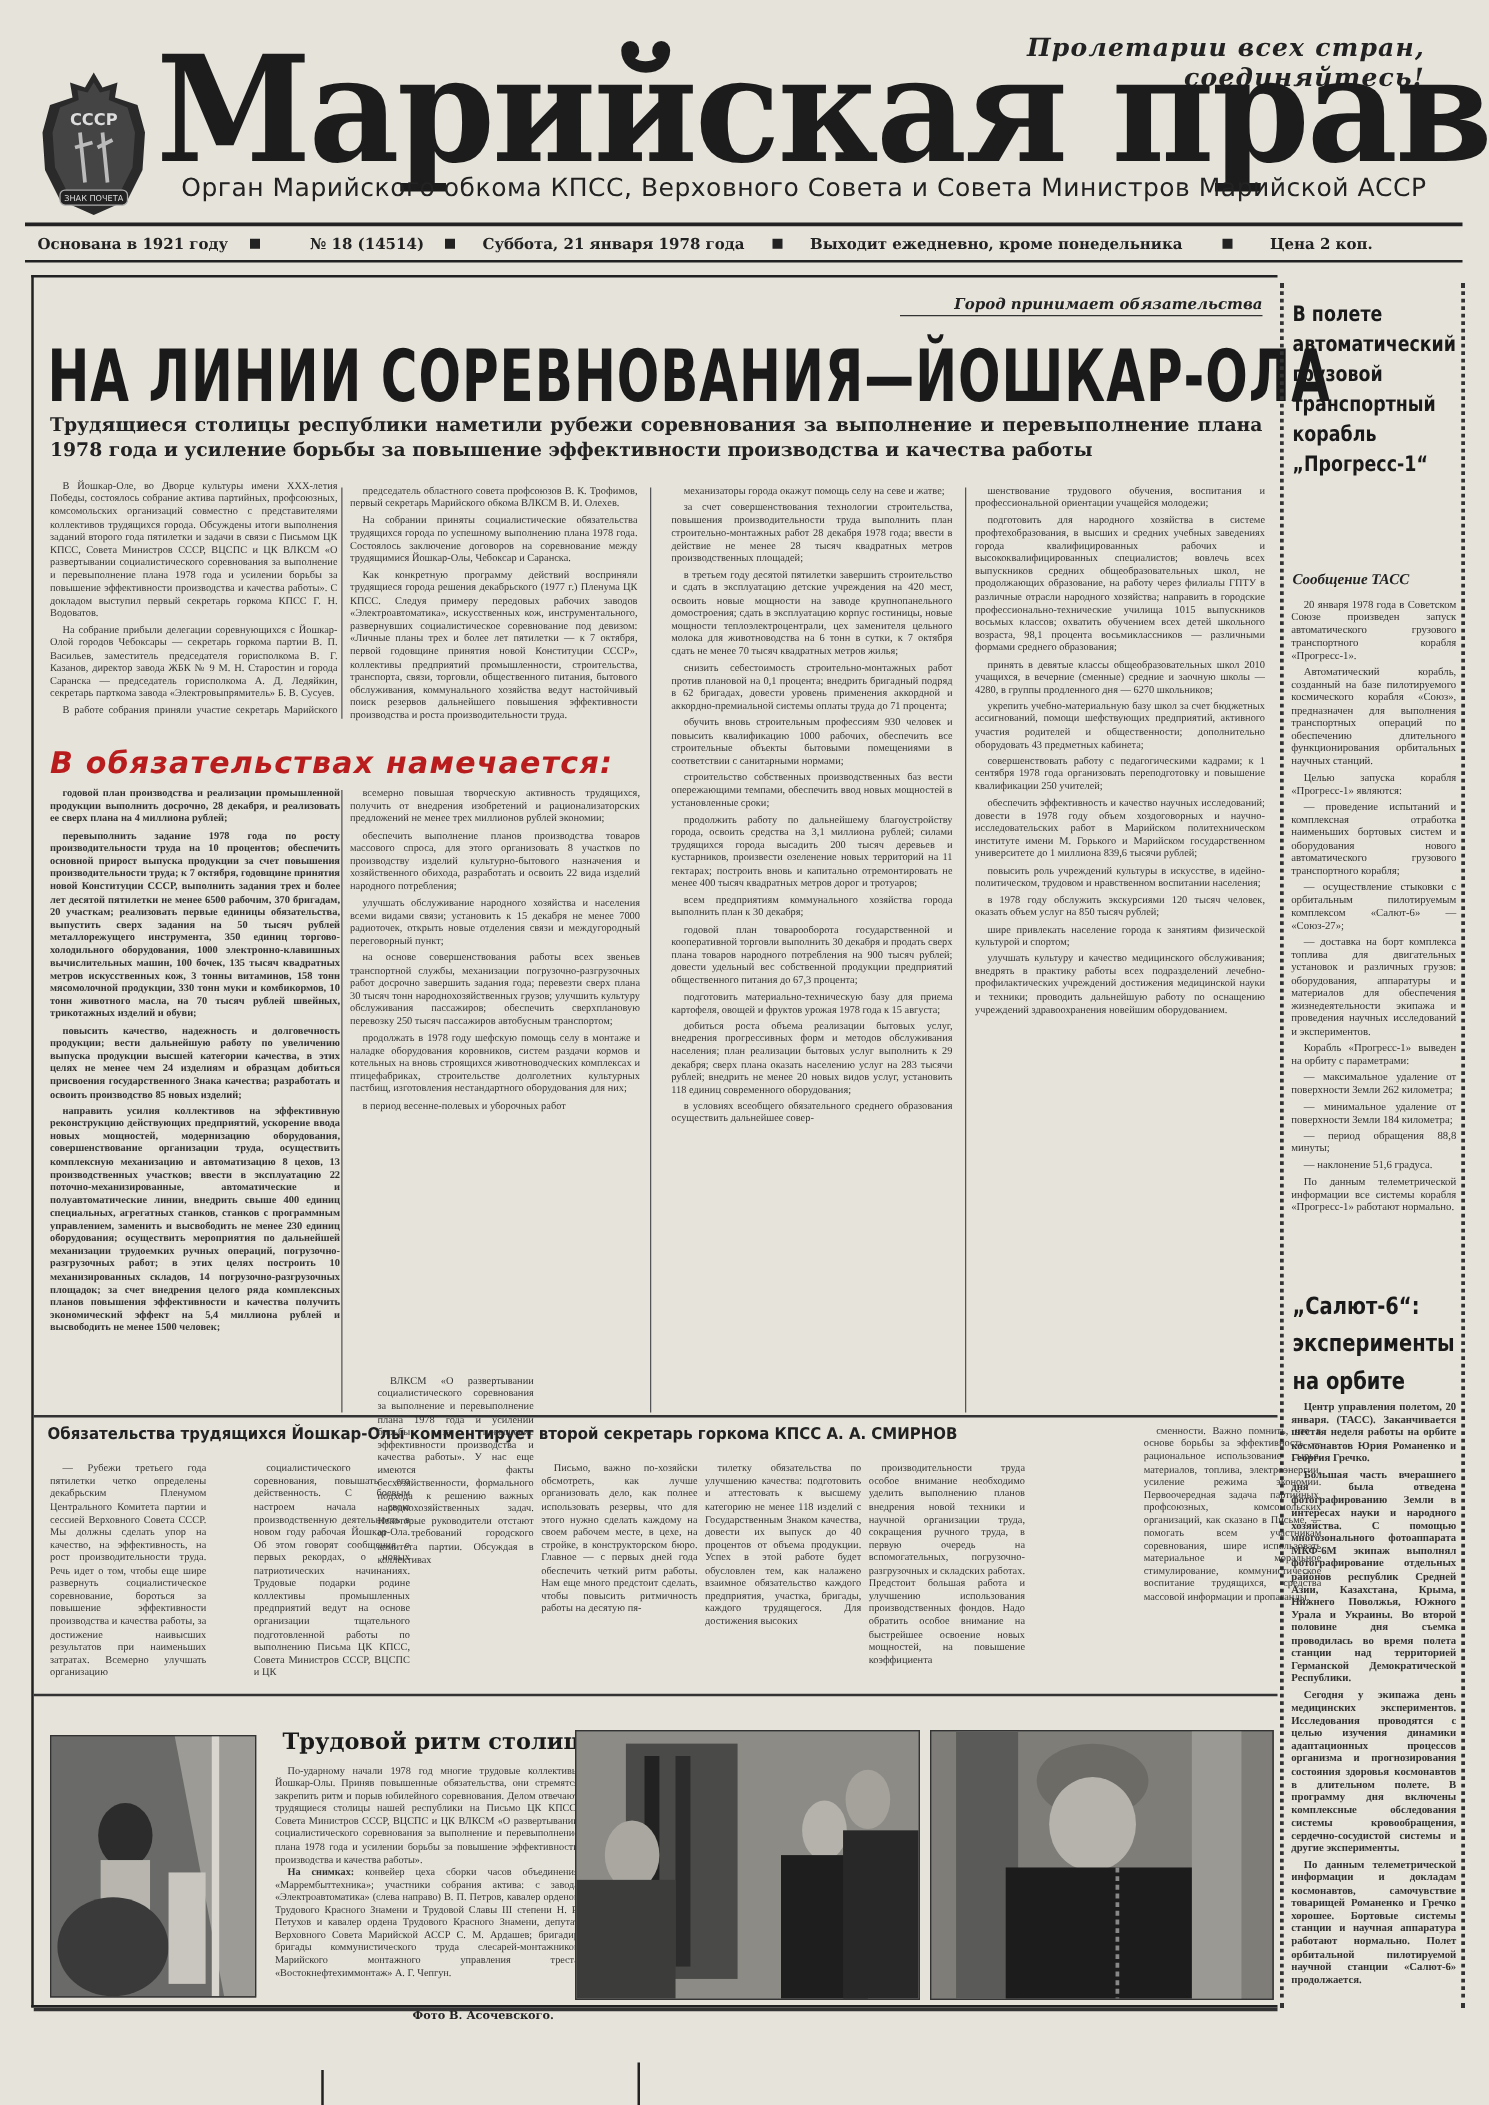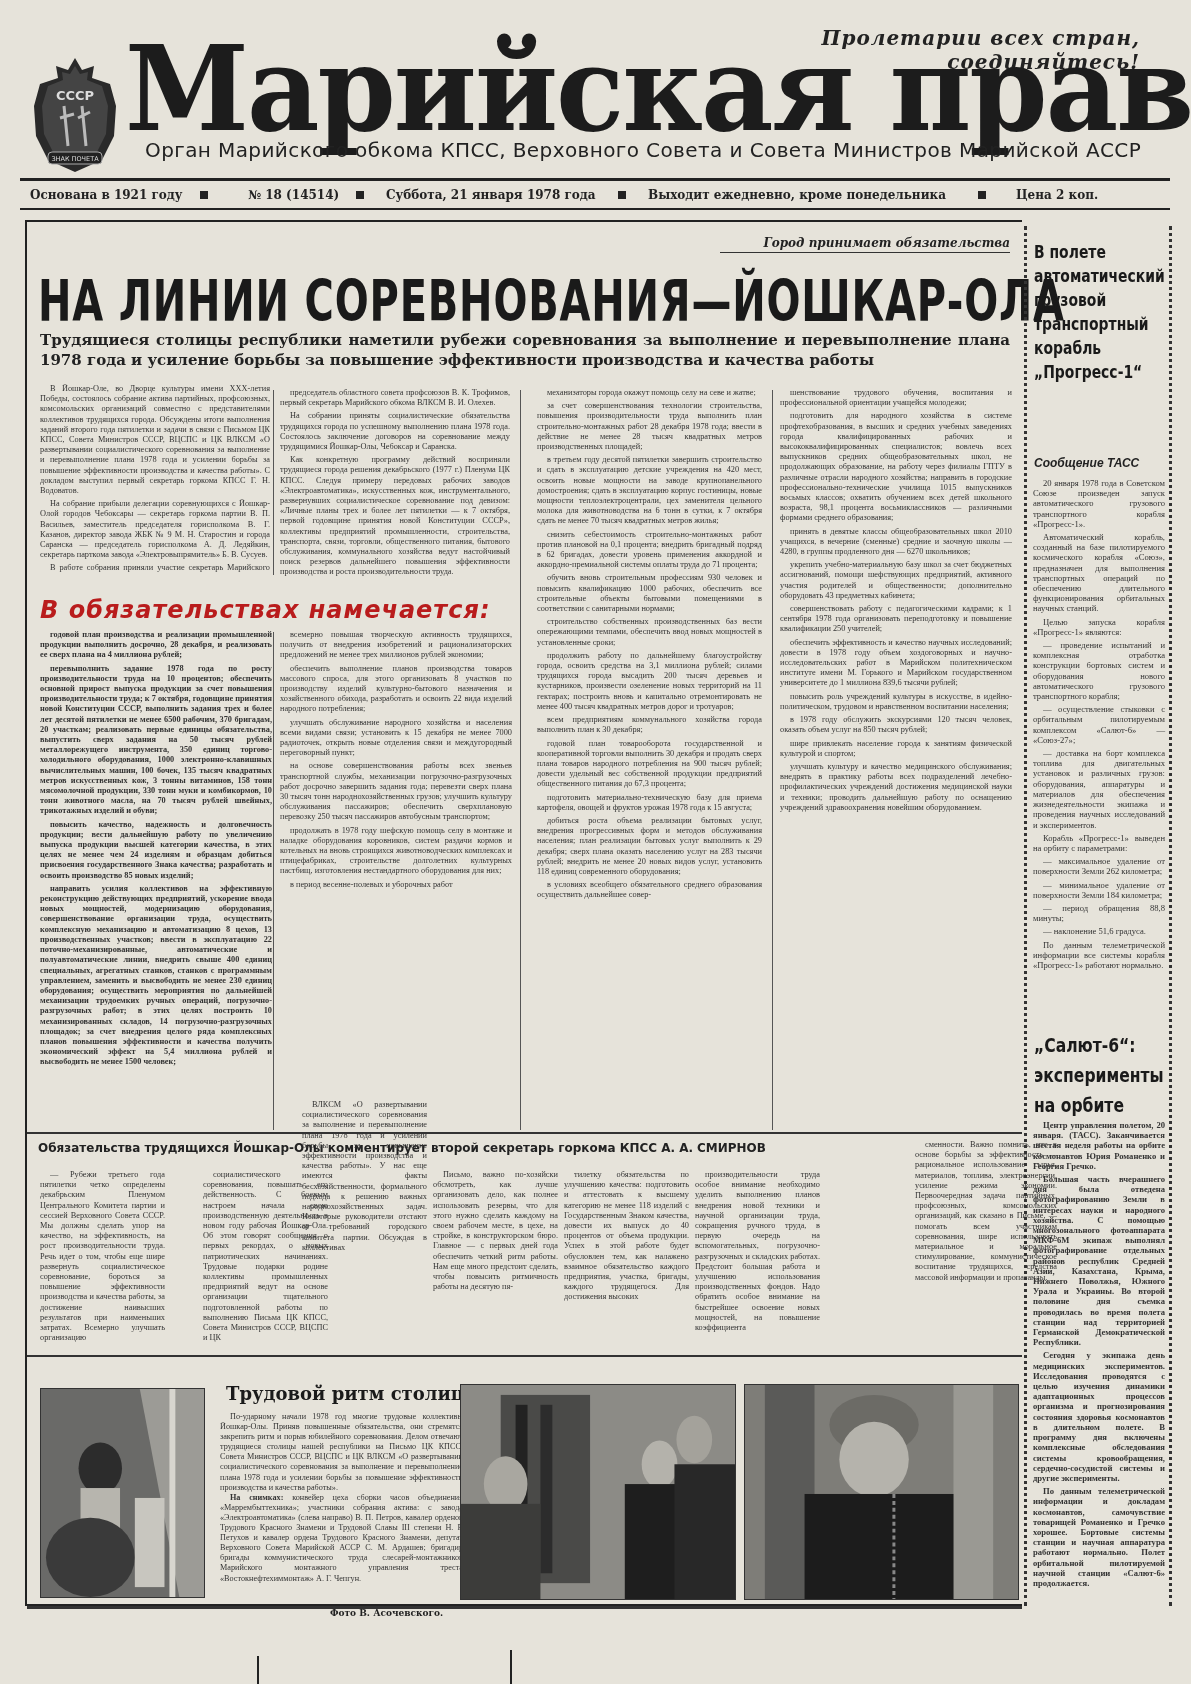--- a/index.html
+++ b/index.html
@@ -103,21 +103,21 @@
     position: absolute; left: 1024px; top: 226px; width: 148px; height: 1380px;
     border-left: 3px dotted #333; border-right: 3px dotted #333;
   }
   .side-head {
     position: absolute; left: 1034px; width: 135px;
     font-family: "DejaVu Sans", sans-serif; font-weight: bold; font-size: 17px; line-height: 24px;
     color: #1a1a1a; transform: scaleX(0.82); transform-origin: left top; white-space: nowrap;
   }
   .side-sub {
     position: absolute; left: 1034px; top: 456px; width: 135px;
-    font-family: Liberation Sans, sans-serif; font-style: italic; font-weight: bold; font-size: 12px;
+    font-family: Liberation Serif, serif; font-style: italic; font-weight: bold; font-size: 12px;
   }
   .side-text {
     position: absolute; left: 1033px; width: 132px;
     font-family: "Liberation Serif", serif; font-size: 8.6px; line-height: 10.2px;
     text-align: justify; color: #333;
   }
   .side-text p { text-indent: 10px; margin-bottom: 3px; }
   .side-text.bold p { font-weight: bold; }
 
   .marks { position: absolute; width: 2px; background: #222; }
@@ -303,21 +303,21 @@
     <div>грузовой</div>
     <div>транспортный</div>
     <div>корабль</div>
     <div>„Прогресс-1“</div>
   </div>
   <div class="side-sub">Сообщение ТАСС</div>
   <div class="side-text" style="top:478px;height:550px;">
     <p>20 января 1978 года в Советском Союзе произведен запуск автоматического грузового транспортного корабля «Прогресс-1».</p>
     <p>Автоматический корабль, созданный на базе пилотируемого космического корабля «Союз», предназначен для выполнения транспортных операций по обеспечению длительного функционирования орбитальных научных станций.</p>
     <p>Целью запуска корабля «Прогресс-1» являются:</p>
-    <p>— проведение испытаний и комплексная отработка конструкции бортовых систем и оборудования нового автоматического грузового транспортного корабля;</p>
+    <p>— проведение испытаний и комплексная отработка наименьших бортовых систем и оборудования нового автоматического грузового транспортного корабля;</p>
     <p>— осуществление стыковки с орбитальным пилотируемым комплексом «Салют-6» — «Союз-27»;</p>
     <p>— доставка на борт комплекса топлива для двигательных установок и различных грузов: оборудования, аппаратуры и материалов для обеспечения жизнедеятельности экипажа и проведения научных исследований и экспериментов.</p>
     <p>Корабль «Прогресс-1» выведен на орбиту с параметрами:</p>
     <p>— максимальное удаление от поверхности Земли 262 километра;</p>
     <p>— минимальное удаление от поверхности Земли 184 километра;</p>
     <p>— период обращения 88,8 минуты;</p>
     <p>— наклонение 51,6 градуса.</p>
     <p>По данным телеметрической информации все системы корабля «Прогресс-1» работают нормально.</p>
   </div>
 

